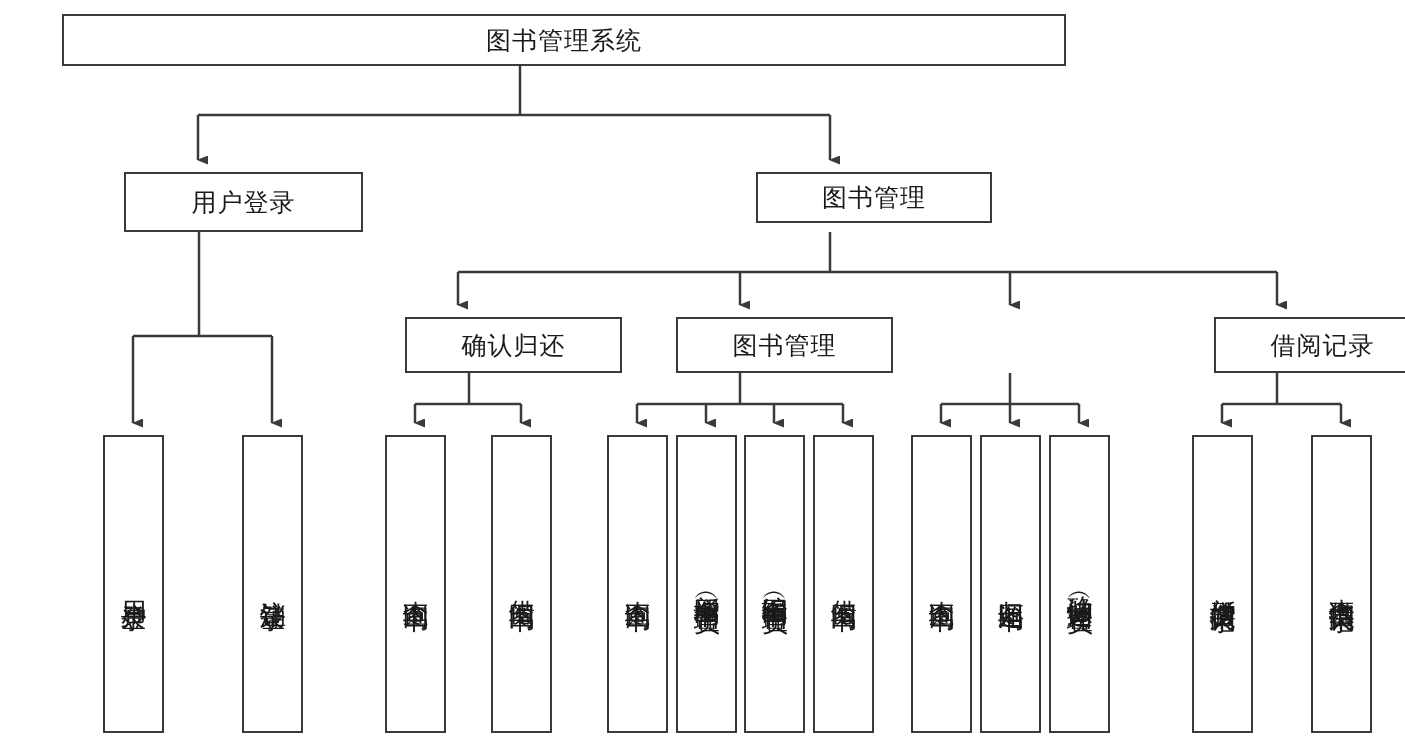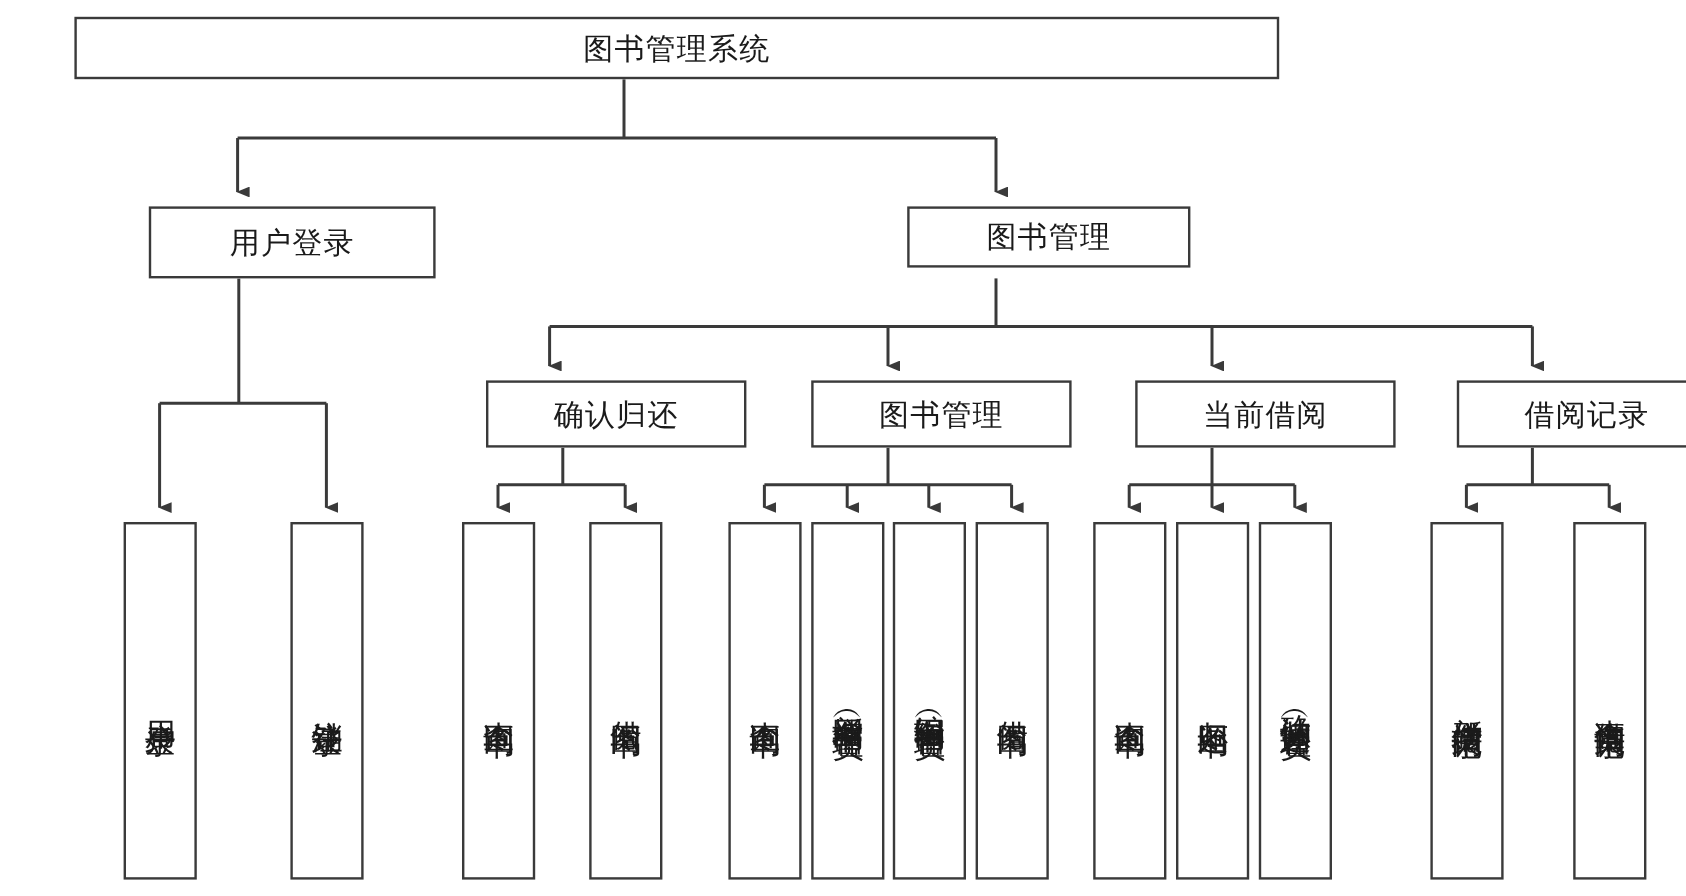--- a/index.html
+++ b/index.html
@@ -130,23 +130,20 @@
   <div class="node horiz" style="left:712px; top:172px; width:236px; height:51px;">
     <span class="label">图书管理</span>
   </div>
 
   <div class="node horiz" style="left:361px; top:317px; width:217px; height:56px;">
     <span class="label">确认归还</span>
   </div>
   <div class="node horiz" style="left:632px; top:317px; width:217px; height:56px;">
     <span class="label">图书管理</span>
   </div>
-  <div class="node horiz" style="left:902px; top:317px; width:217px; height:56px;">
-    <span class="label">当前借阅</span>
-  </div>
   <div class="node horiz" style="left:1170px; top:317px; width:217px; height:56px;">
     <span class="label">借阅记录</span>
   </div>
 
   <div class="node vert" style="left:103px; top:435px; width:61px; height:298px;">
     <span class="label">用户登录</span>
   </div>
   <div class="node vert" style="left:242px; top:435px; width:61px; height:298px;">
     <span class="label">注销登录</span>
   </div>

